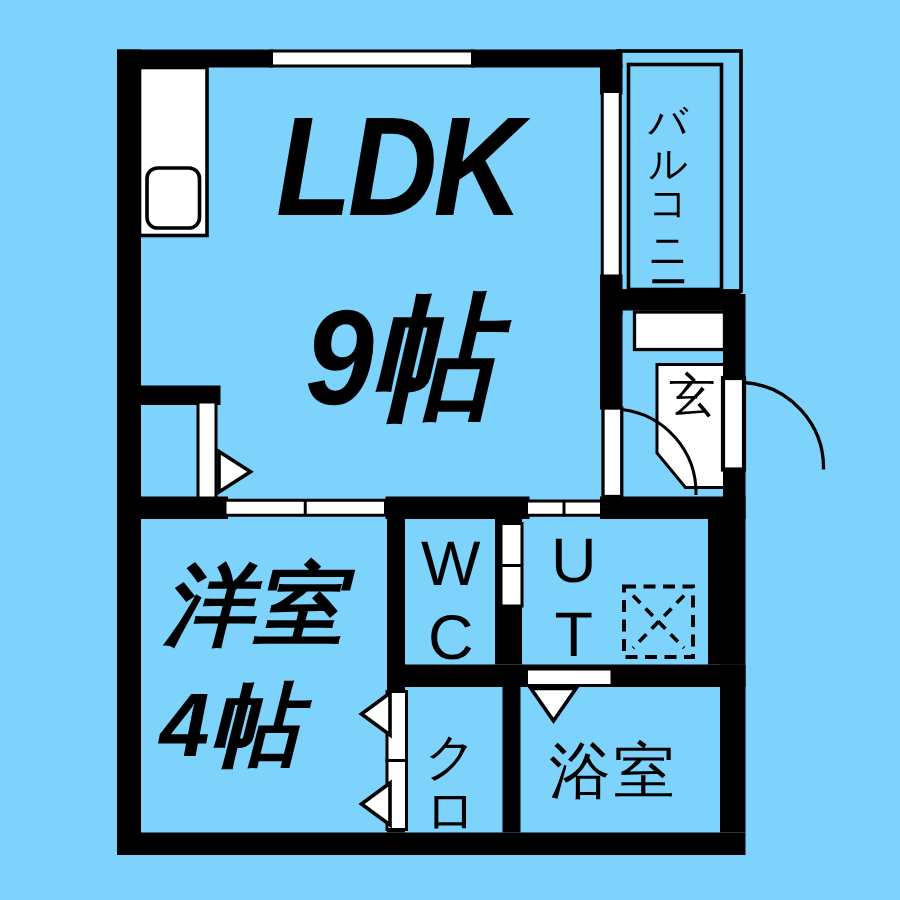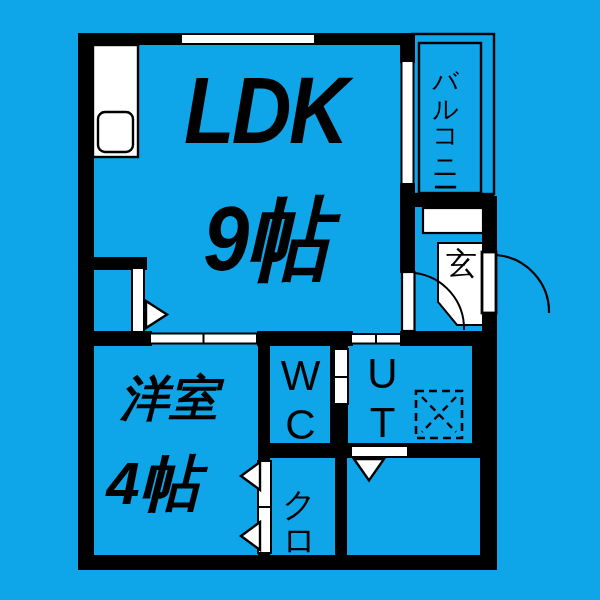--- a/index.html
+++ b/index.html
@@ -1,40 +1,40 @@
 <!DOCTYPE html>
 <html><head>
 <meta charset="utf-8">
 <style>
   html, body { margin: 0; padding: 0; background: #ffffff; }
   .stage {
     position: relative;
     width: 600px;
     height: 600px;
-    background: #0ea5e9;
+    background: #7dd3fc;
     font-family: "Liberation Sans", sans-serif;
     overflow: hidden;
   }
   .stage svg { position: absolute; left: 0; top: 0; }
   .label {
     position: absolute;
     color: #000000;
     line-height: 1;
     white-space: nowrap;
     user-select: none;
   }
   .big {
     font-weight: 900;
     font-style: italic;
     text-align: center;
     letter-spacing: -3px;
   }
   .ldk-name   { left: 158px; top: 64px;  width: 214px; font-size: 94px; transform: scaleX(0.88); transform-origin: center; }
   .ldk-size   { left: 152px; top: 194px; width: 226px; font-size: 90px; transform: scaleX(0.92); transform-origin: center; }
-  .west-name  { left: 86px;  top: 374px; width: 166px; font-size: 49px; letter-spacing: 0px; text-align: center; }
+  .west-name  { left: 86px;  top: 374px; width: 166px; font-size: 60px; letter-spacing: 0px; text-align: center; }
   .west-size  { left: 70px;  top: 454px; width: 166px; font-size: 60px; letter-spacing: 0px; }
   .vtext {
     writing-mode: vertical-rl;
     text-orientation: upright;
   }
   .balcony-label { left: 433px; top: 52px;  font-size: 26px; letter-spacing: 1px; height: 140px; }
   .wc-label      { left: 279px; top: 352px; font-size: 42px; letter-spacing: 2px; }
   .ut-label      { left: 361px; top: 350px; font-size: 42px; letter-spacing: 2px; }
   .closet-label  { left: 283px; top: 466px; font-size: 34px; letter-spacing: 4px; }
   .genkan-label  { left: 446px; top: 248px; font-size: 31px; }
@@ -122,14 +122,15 @@
   <div class="label big ldk-name">LDK</div>
   <div class="label big ldk-size">9帖</div>
   <div class="label big west-name">洋室</div>
   <div class="label big west-size">4帖</div>
 
   <div class="label vtext balcony-label">バルコニー</div>
   <div class="label genkan-label">玄</div>
   <div class="label vtext wc-label">WC</div>
   <div class="label vtext ut-label">UT</div>
   <div class="label vtext closet-label">クロ</div>
+  <div class="label bath-label">浴室</div>
 
 </div>
 
 </body></html>

